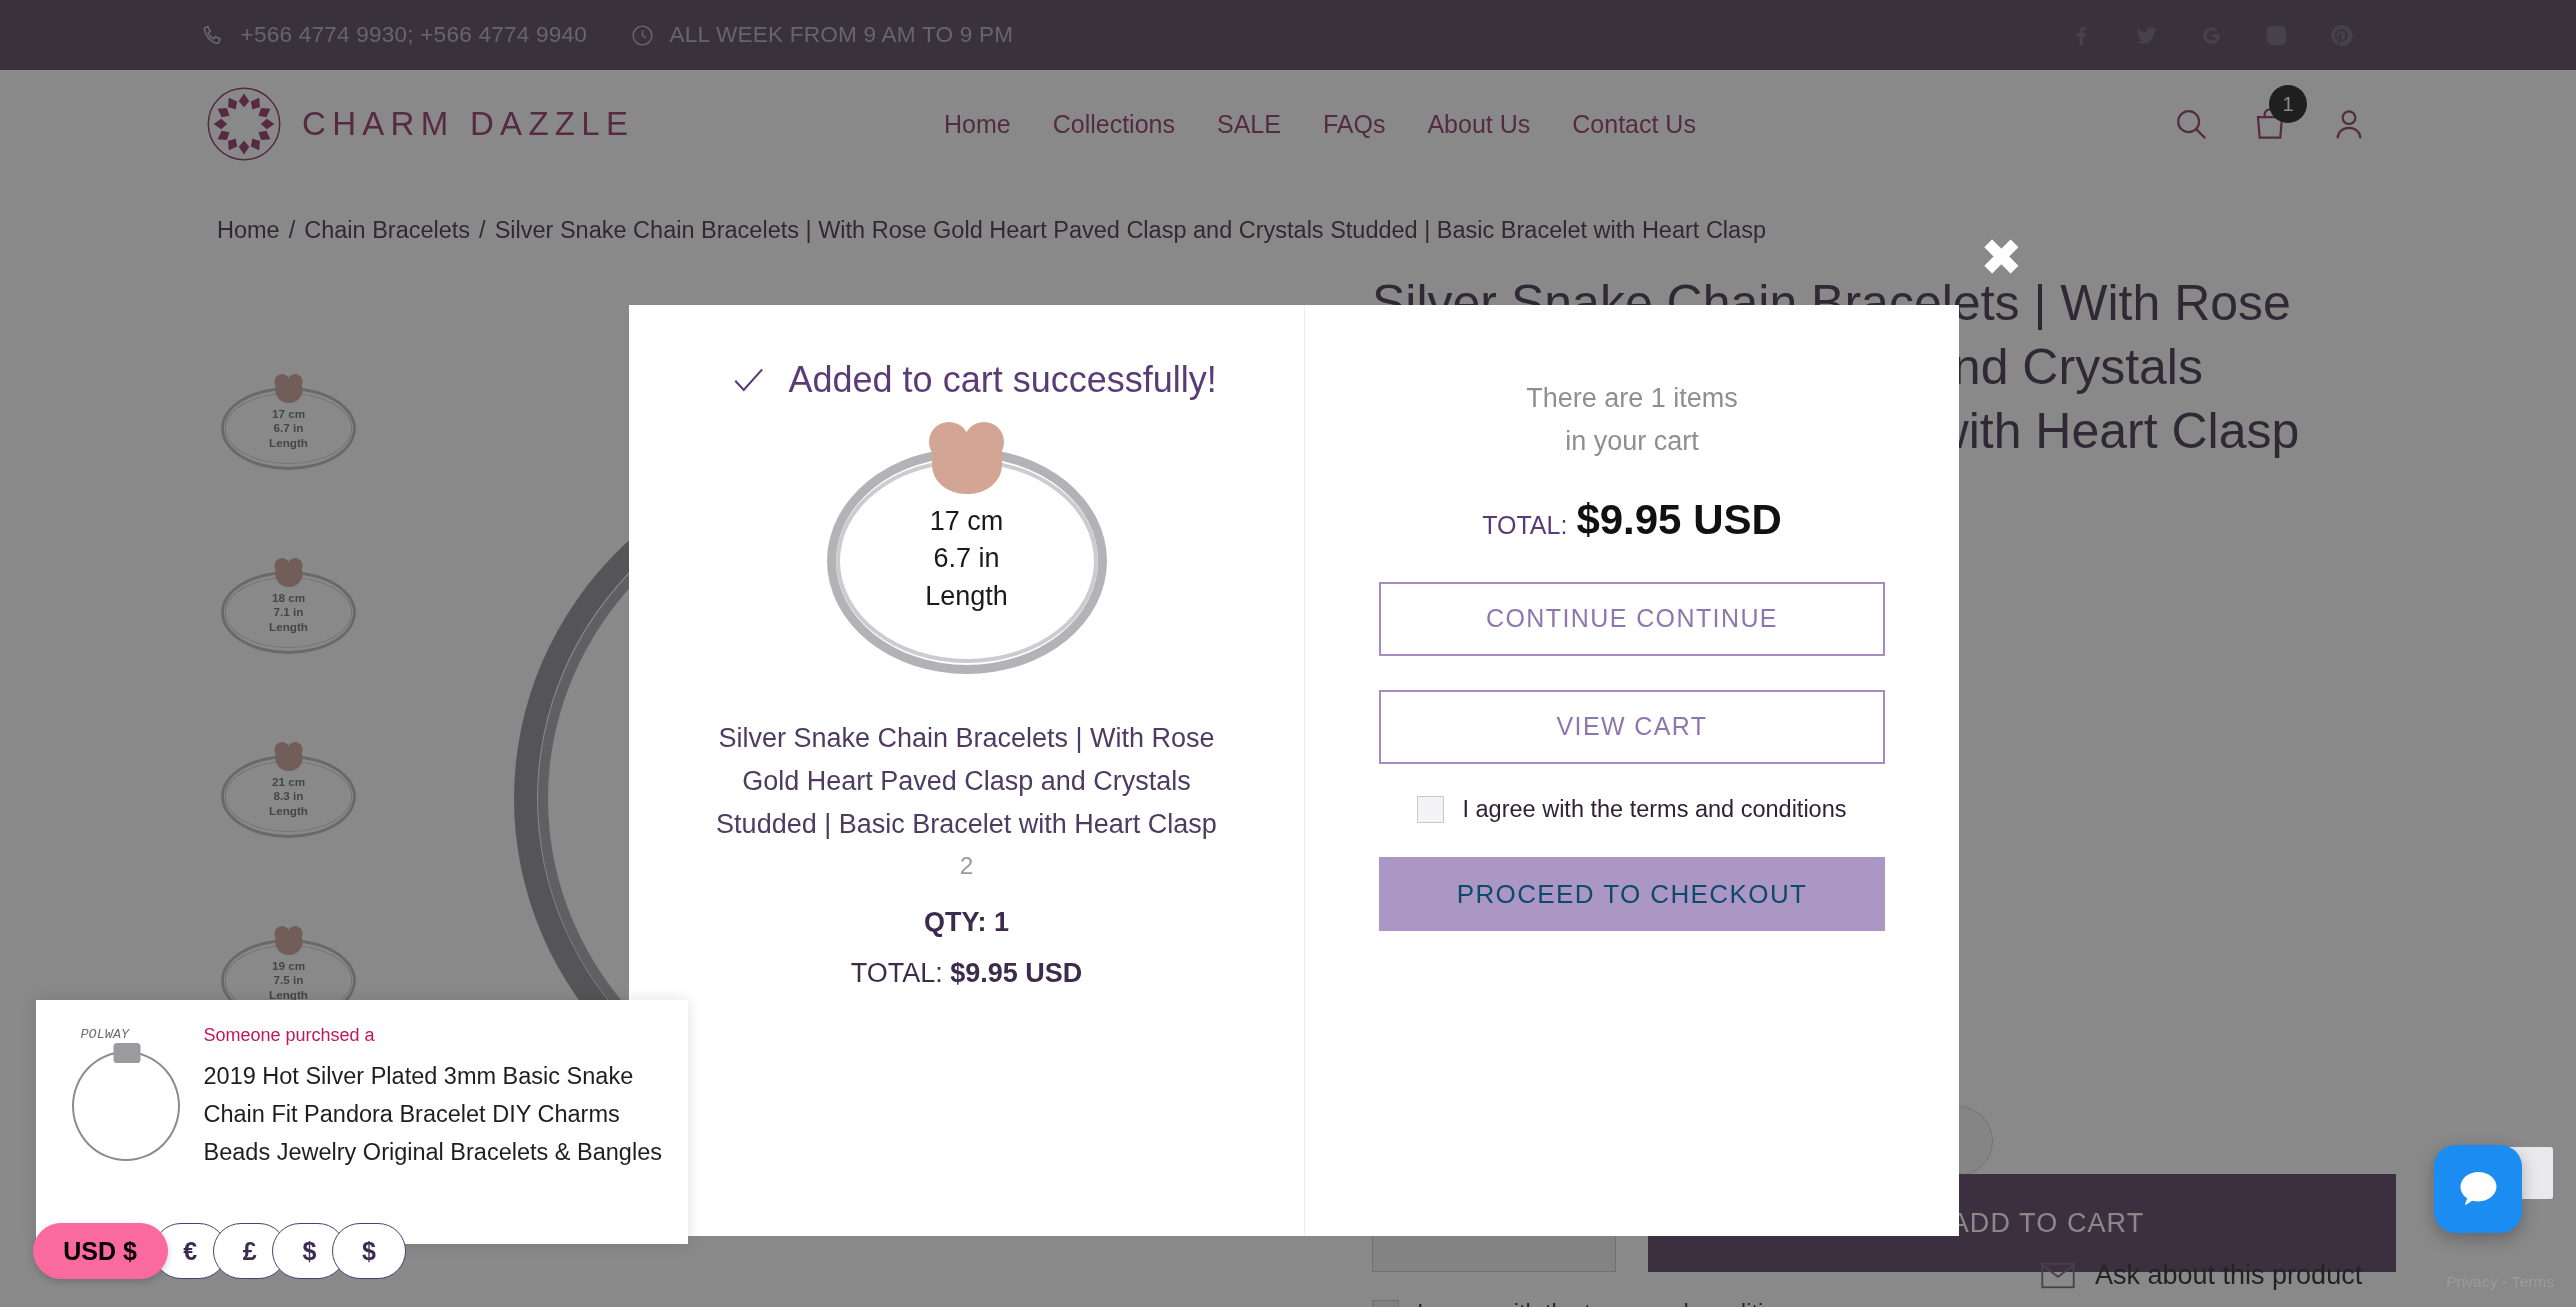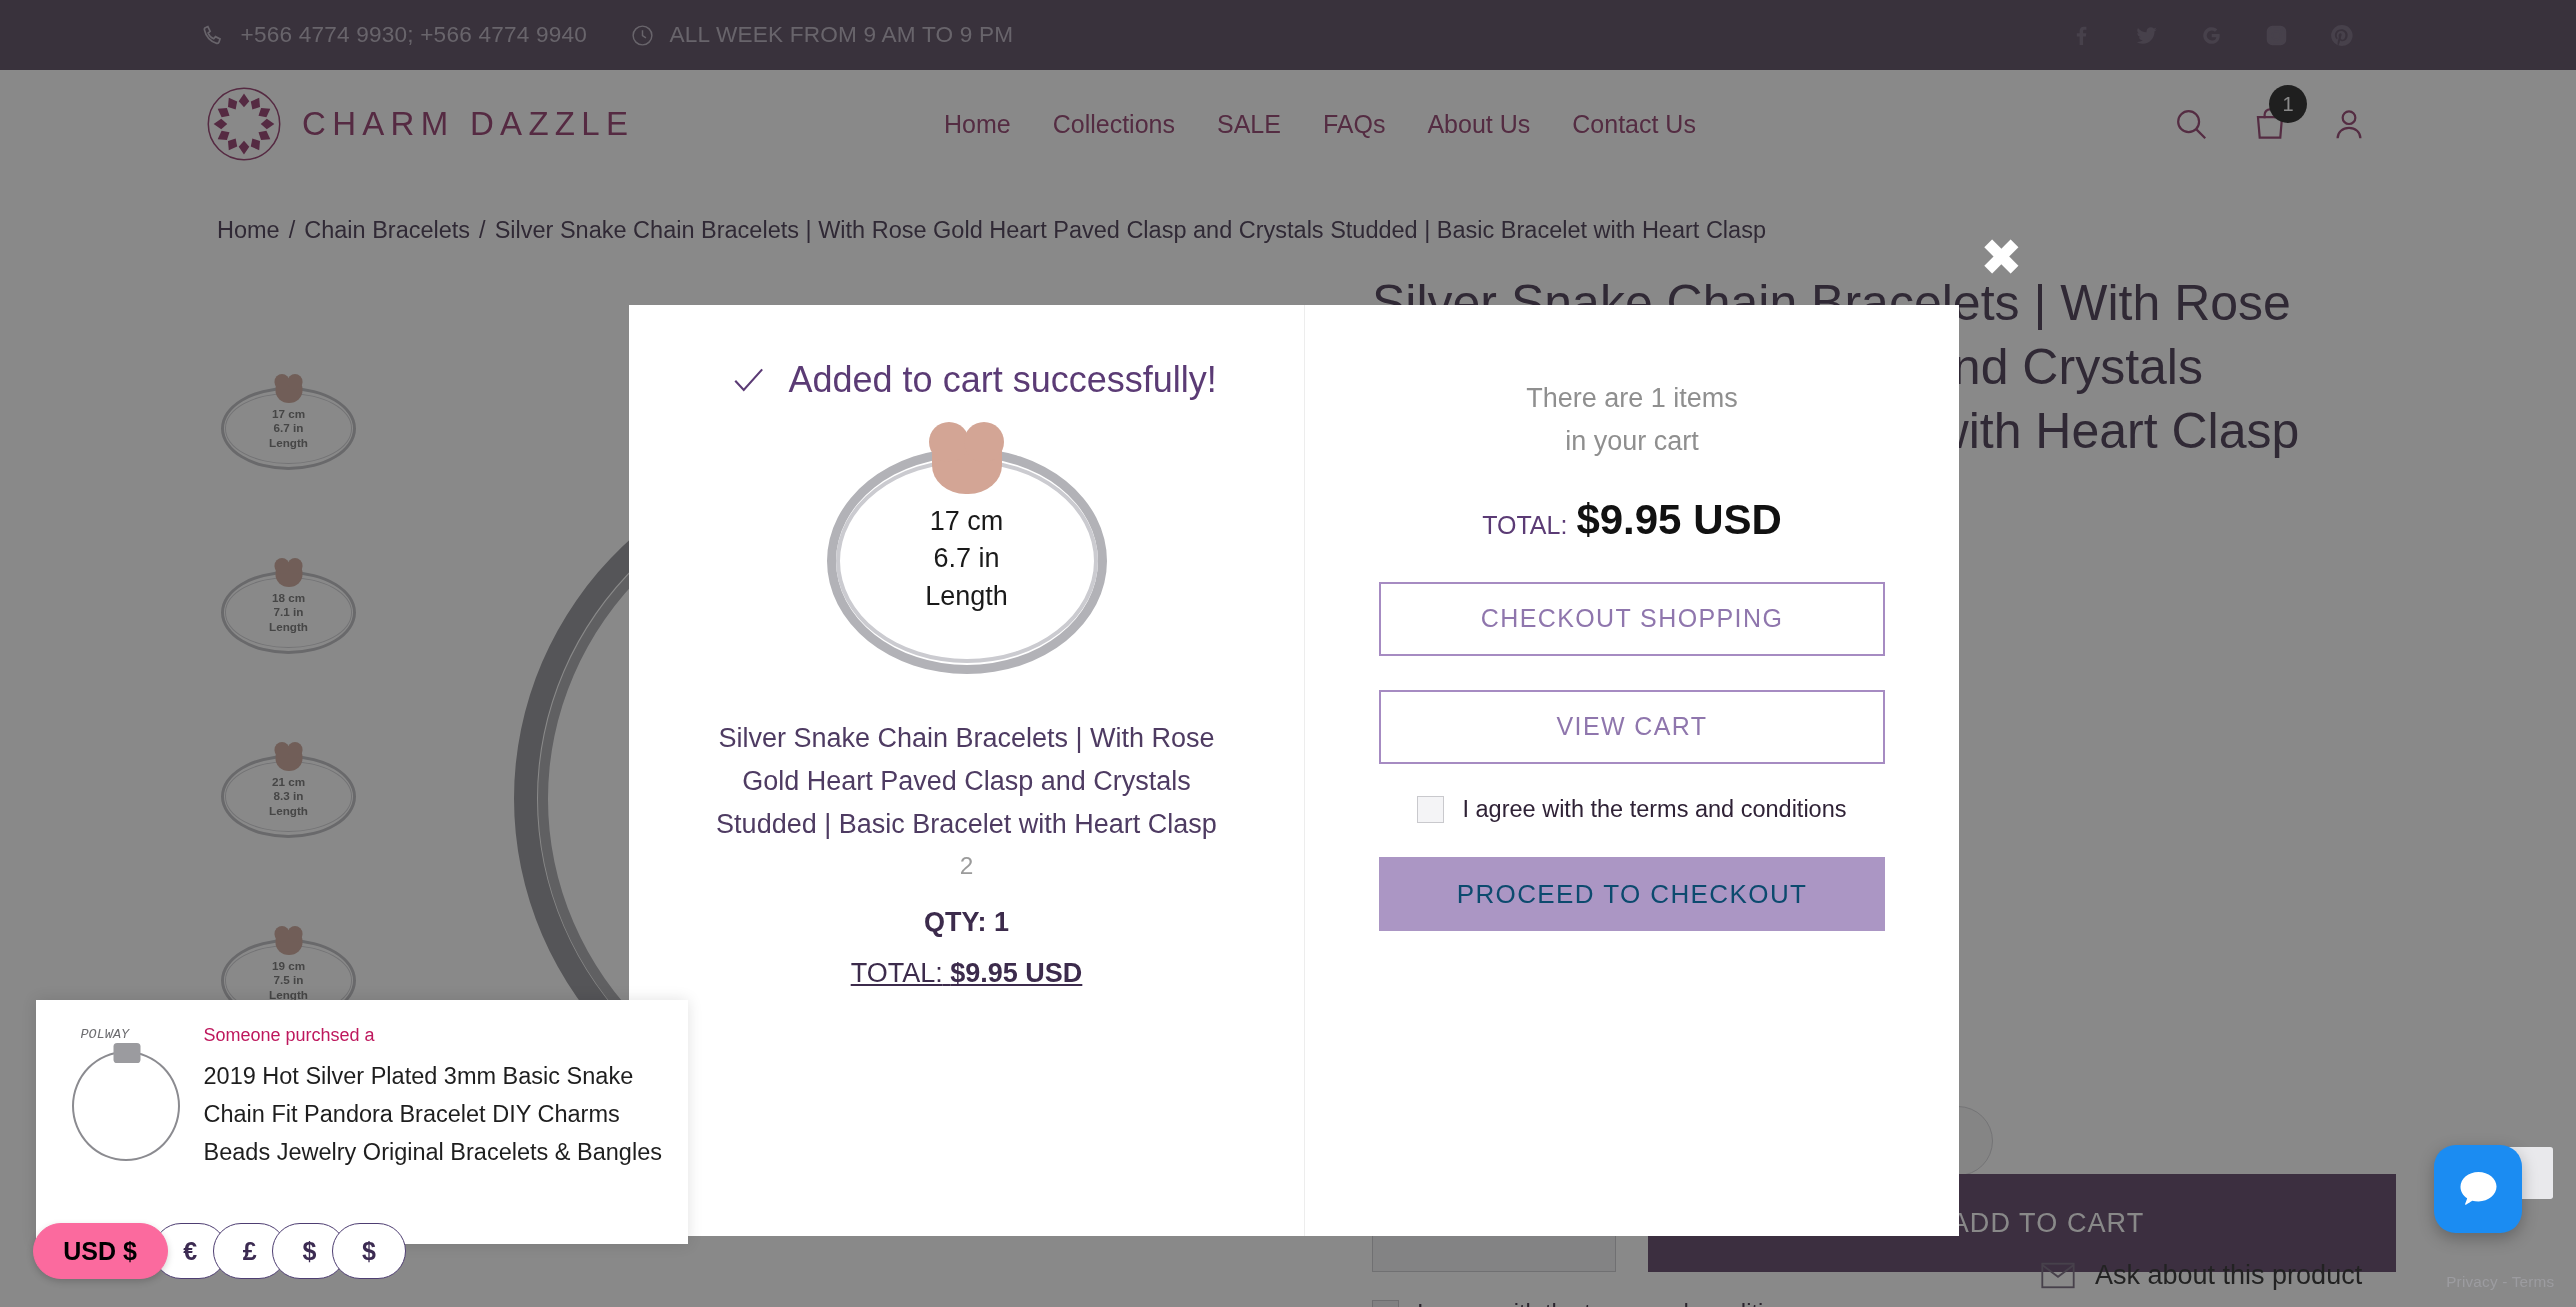--- a/index.html
+++ b/index.html
@@ -177,21 +177,21 @@
     position: absolute; left: 0; right: 0; top: 50%; transform: translateY(-52%);
     text-align: center; font-size: 27px; line-height: 1.38; color: #1a1a1a;
   }
 
   .modal-prod-name {
     margin-top: 43px; text-align: center; font-size: 27px; line-height: 1.6;
     color: #4e3b62; width: 506px;
   }
   .modal-variant { margin-top: 5.4px; font-size: 24.4px; color: #9b9b9b; text-align: center; }
   .modal-qty { margin-top: 27px; font-size: 27px; color: #3c2b4c; font-weight: 700; text-align: center; }
-  .modal-total { margin-top: 20px; font-size: 27px; color: #3c2b4c; text-align: center; text-decoration: underline; }
+  .modal-total { margin-top: 20px; font-size: 27px; color: #3c2b4c; text-align: center; }
   .modal-total b { font-weight: 700; }
 
   .modal-right { flex: 1; padding: 72px 74px 0 74px; display: flex; flex-direction: column; align-items: center; }
   .cart-count { font-size: 27px; color: #8f8f8f; text-align: center; line-height: 1.6; }
   .cart-total { margin-top: 32.5px; font-size: 25px; color: #5b3b75; display: flex; align-items: baseline; justify-content: center; gap: 9px; }
   .cart-total .amount { font-size: 42px; color: #111111; font-weight: 600; }
   .btn-outline {
     margin-top: 38px; width: 506px; height: 74px; border: 2.7px solid #a68bc2;
     background: #ffffff; color: #8f76ad; font-size: 25px; letter-spacing: 1.4px;
     display: flex; align-items: center; justify-content: center; cursor: pointer;
@@ -537,21 +537,21 @@
       <div class="cart-count">
         <div>There are 1 items</div>
         <div>in your cart</div>
       </div>
 
       <div class="cart-total">
         <span>TOTAL:</span>
         <span class="amount">$9.95 USD</span>
       </div>
 
-      <div class="btn-outline">CHECKOUT SHOPPING</div>
+      <div class="btn-outline">CONTINUE CONTINUE</div>
       <div class="btn-outline second">VIEW CART</div>
 
       <div class="modal-terms">
         <span class="chk2"></span>
         <span class="lbl">I agree with the terms and conditions</span>
       </div>
 
       <div class="btn-checkout">PROCEED TO CHECKOUT</div>
     </div>
   </div>

